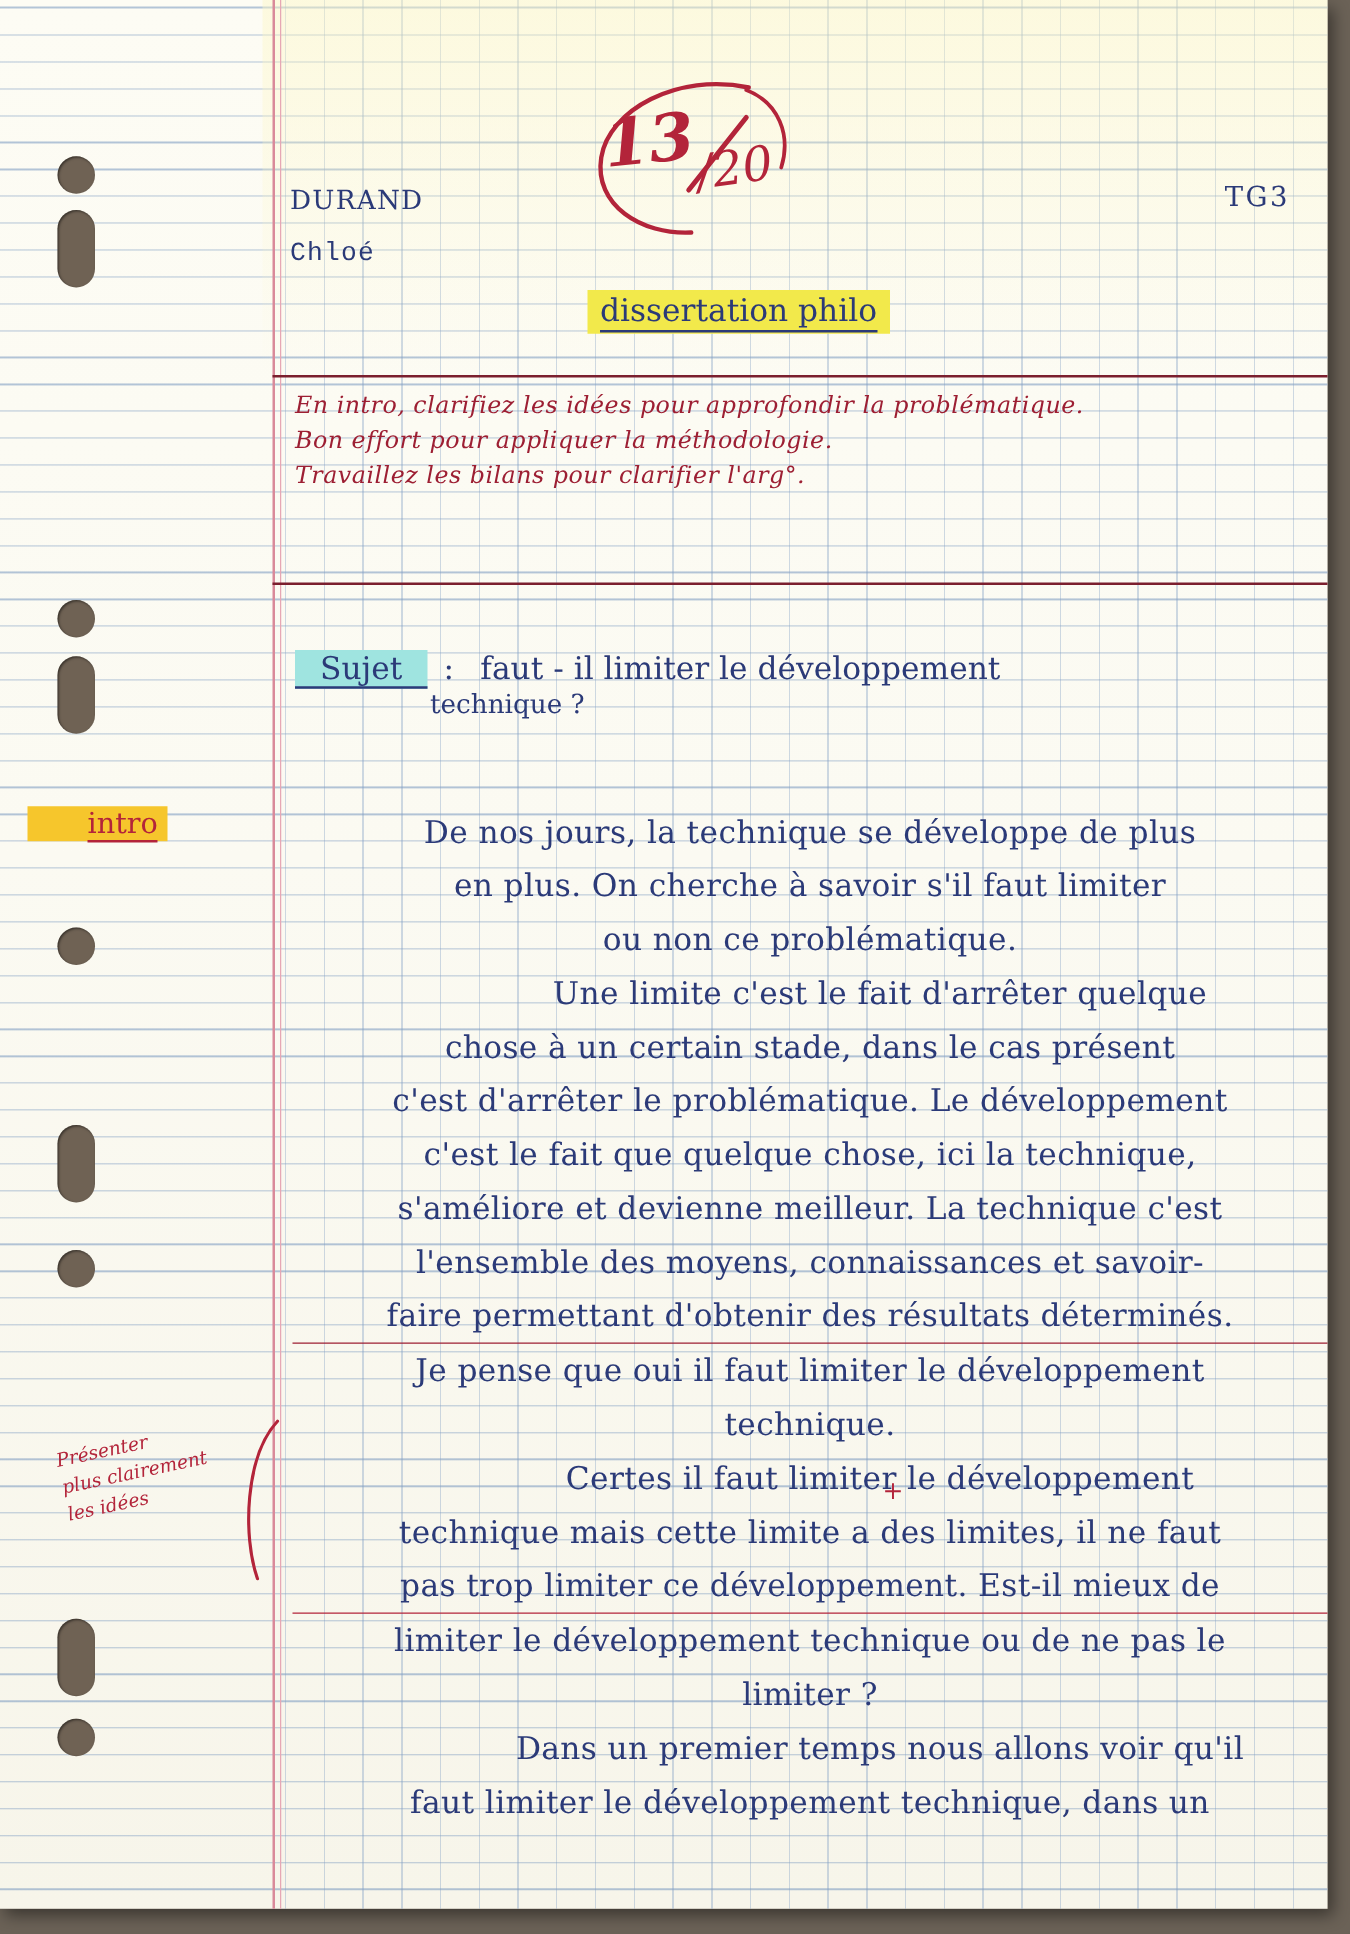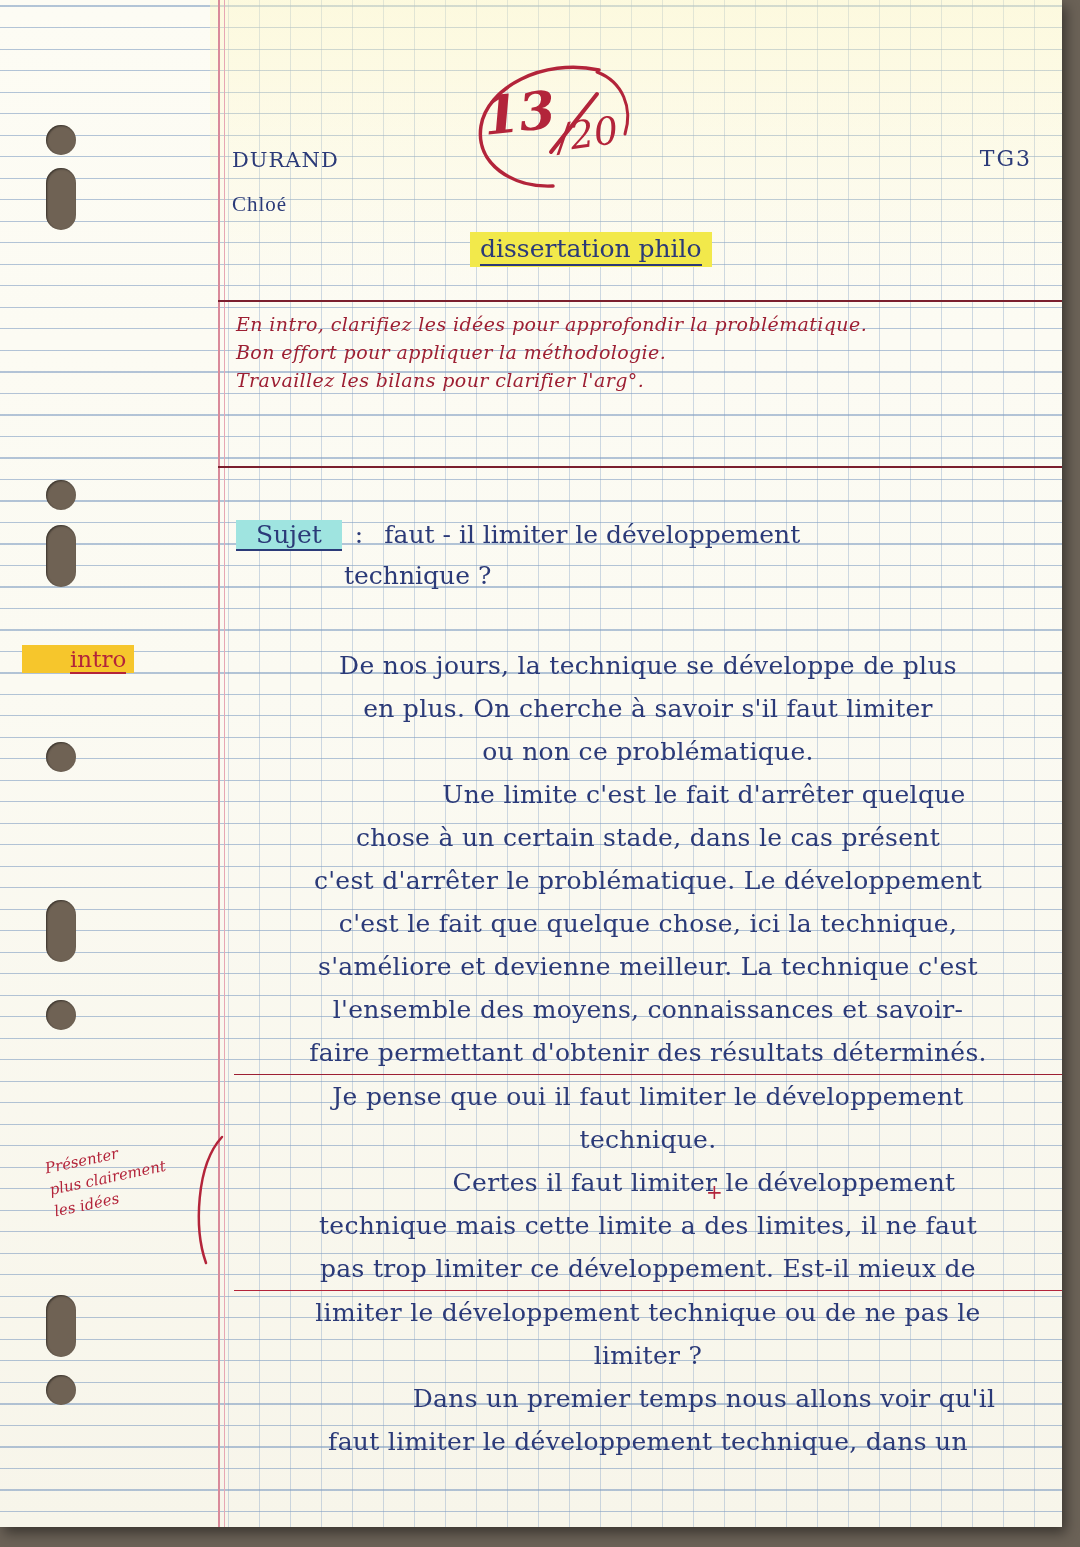--- a/index.html
+++ b/index.html
@@ -41,21 +41,21 @@
   }
   
   .hole{position:absolute;left:46px;width:30px;background:#6f6254;border-radius:15px;
         box-shadow:inset 1px 1px 2px rgba(0,0,0,.5);}
   .hole.small{height:30px;}
   .hole.long{height:62px;border-radius:16px;}
   
   .name{position:absolute;left:232px;top:148px;font-size:21px;letter-spacing:1px;color:#2b3a78;
         font-family:"DejaVu Serif",serif;}
   .firstname{position:absolute;left:232px;top:192px;font-size:21px;letter-spacing:1px;color:#2b3a78;
-        font-family:Liberation Serif, serif;}
+        font-family:Liberation Mono, monospace;}
   .classcode{position:absolute;right:30px;top:146px;font-size:22px;letter-spacing:2px;color:#2b3a78;
         font-family:"DejaVu Serif",serif;}
   
   .grade{position:absolute;left:447px;top:60px;width:210px;height:130px;}
   .grade svg{position:absolute;left:0;top:0;}
   .grade .g-num{position:absolute;left:36px;top:22px;font-size:52px;color:#b3243a;
       font-family:"DejaVu Serif",serif;font-style:italic;font-weight:bold;transform:rotate(-6deg);}
   .grade .g-den{position:absolute;left:110px;top:52px;font-size:38px;color:#b3243a;
       font-family:"DejaVu Serif",serif;font-style:italic;transform:rotate(-8deg);}
   
@@ -67,22 +67,22 @@
   .sep{position:absolute;left:218px;width:844px;height:2px;background:#7b1f2e;}
   
   .comment{position:absolute;left:236px;top:310px;width:820px;}
   .comment div{font-size:19px;line-height:28px;color:#9d1f33;font-style:italic;
       font-family:"DejaVu Serif",serif;letter-spacing:.4px;}
   
   .sujet{position:absolute;left:236px;top:520px;width:820px;}
   .sujet .lbl{background:#9fe4e0;border-bottom:2px solid #2b3a78;padding:0 20px;
       font-family:"DejaVu Serif",serif;font-size:25px;color:#2b3a78;}
   .sujet .txt{font-family:"DejaVu Serif",serif;font-size:25px;color:#2b3a78;}
-  .sujet .l2{margin-left:108px;margin-top:12px;font-family:"DejaVu Serif",serif;
-      font-size:25px;color:#2b3a78;}
+  .sujet .l2{margin-left:108px;margin-top:2px;font-family:"DejaVu Serif",serif;
+      font-size:21px;color:#2b3a78;}
   
   .introtag{position:absolute;left:22px;top:645px;background:#f6c62c;padding:1px 8px;}
   .introtag span{font-family:"DejaVu Serif",serif;font-size:23px;color:#b3243a;
       border-bottom:2px solid #b3243a;margin-left:40px;}
   
   .body-text{position:absolute;left:234px;top:644px;width:828px;text-align:center;}
   .body-text p{margin:0;font-family:"DejaVu Serif",serif;font-size:25px;line-height:43px;
       color:#2b3a78;letter-spacing:.3px;}
   .indent{text-indent:112px;}
   .u{border-bottom:1.5px solid #9d1f33;}

